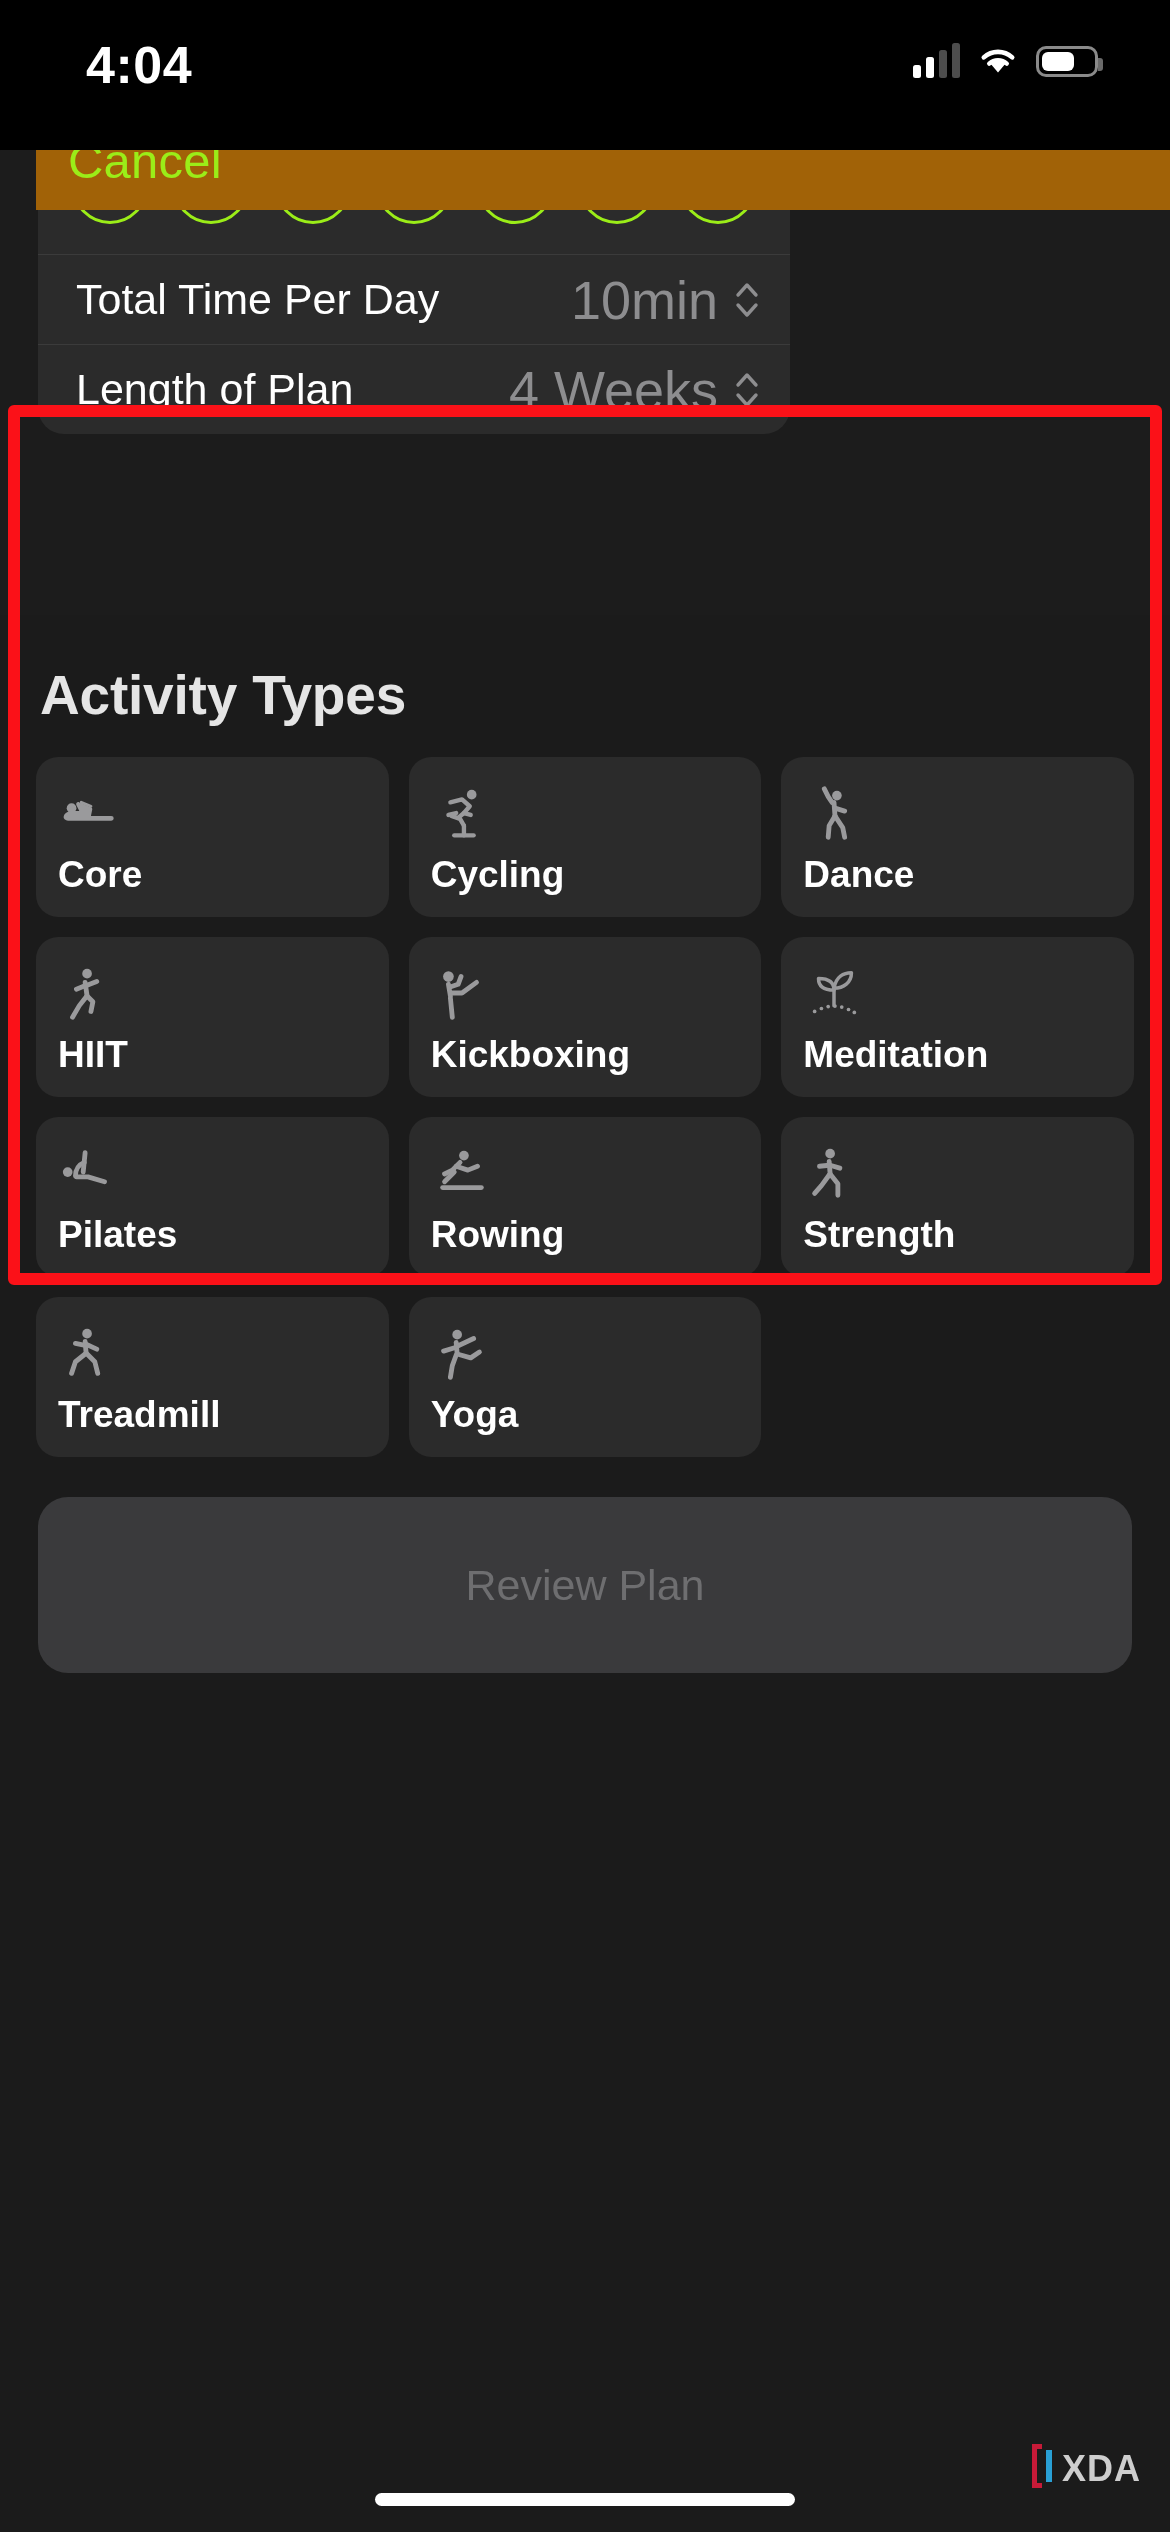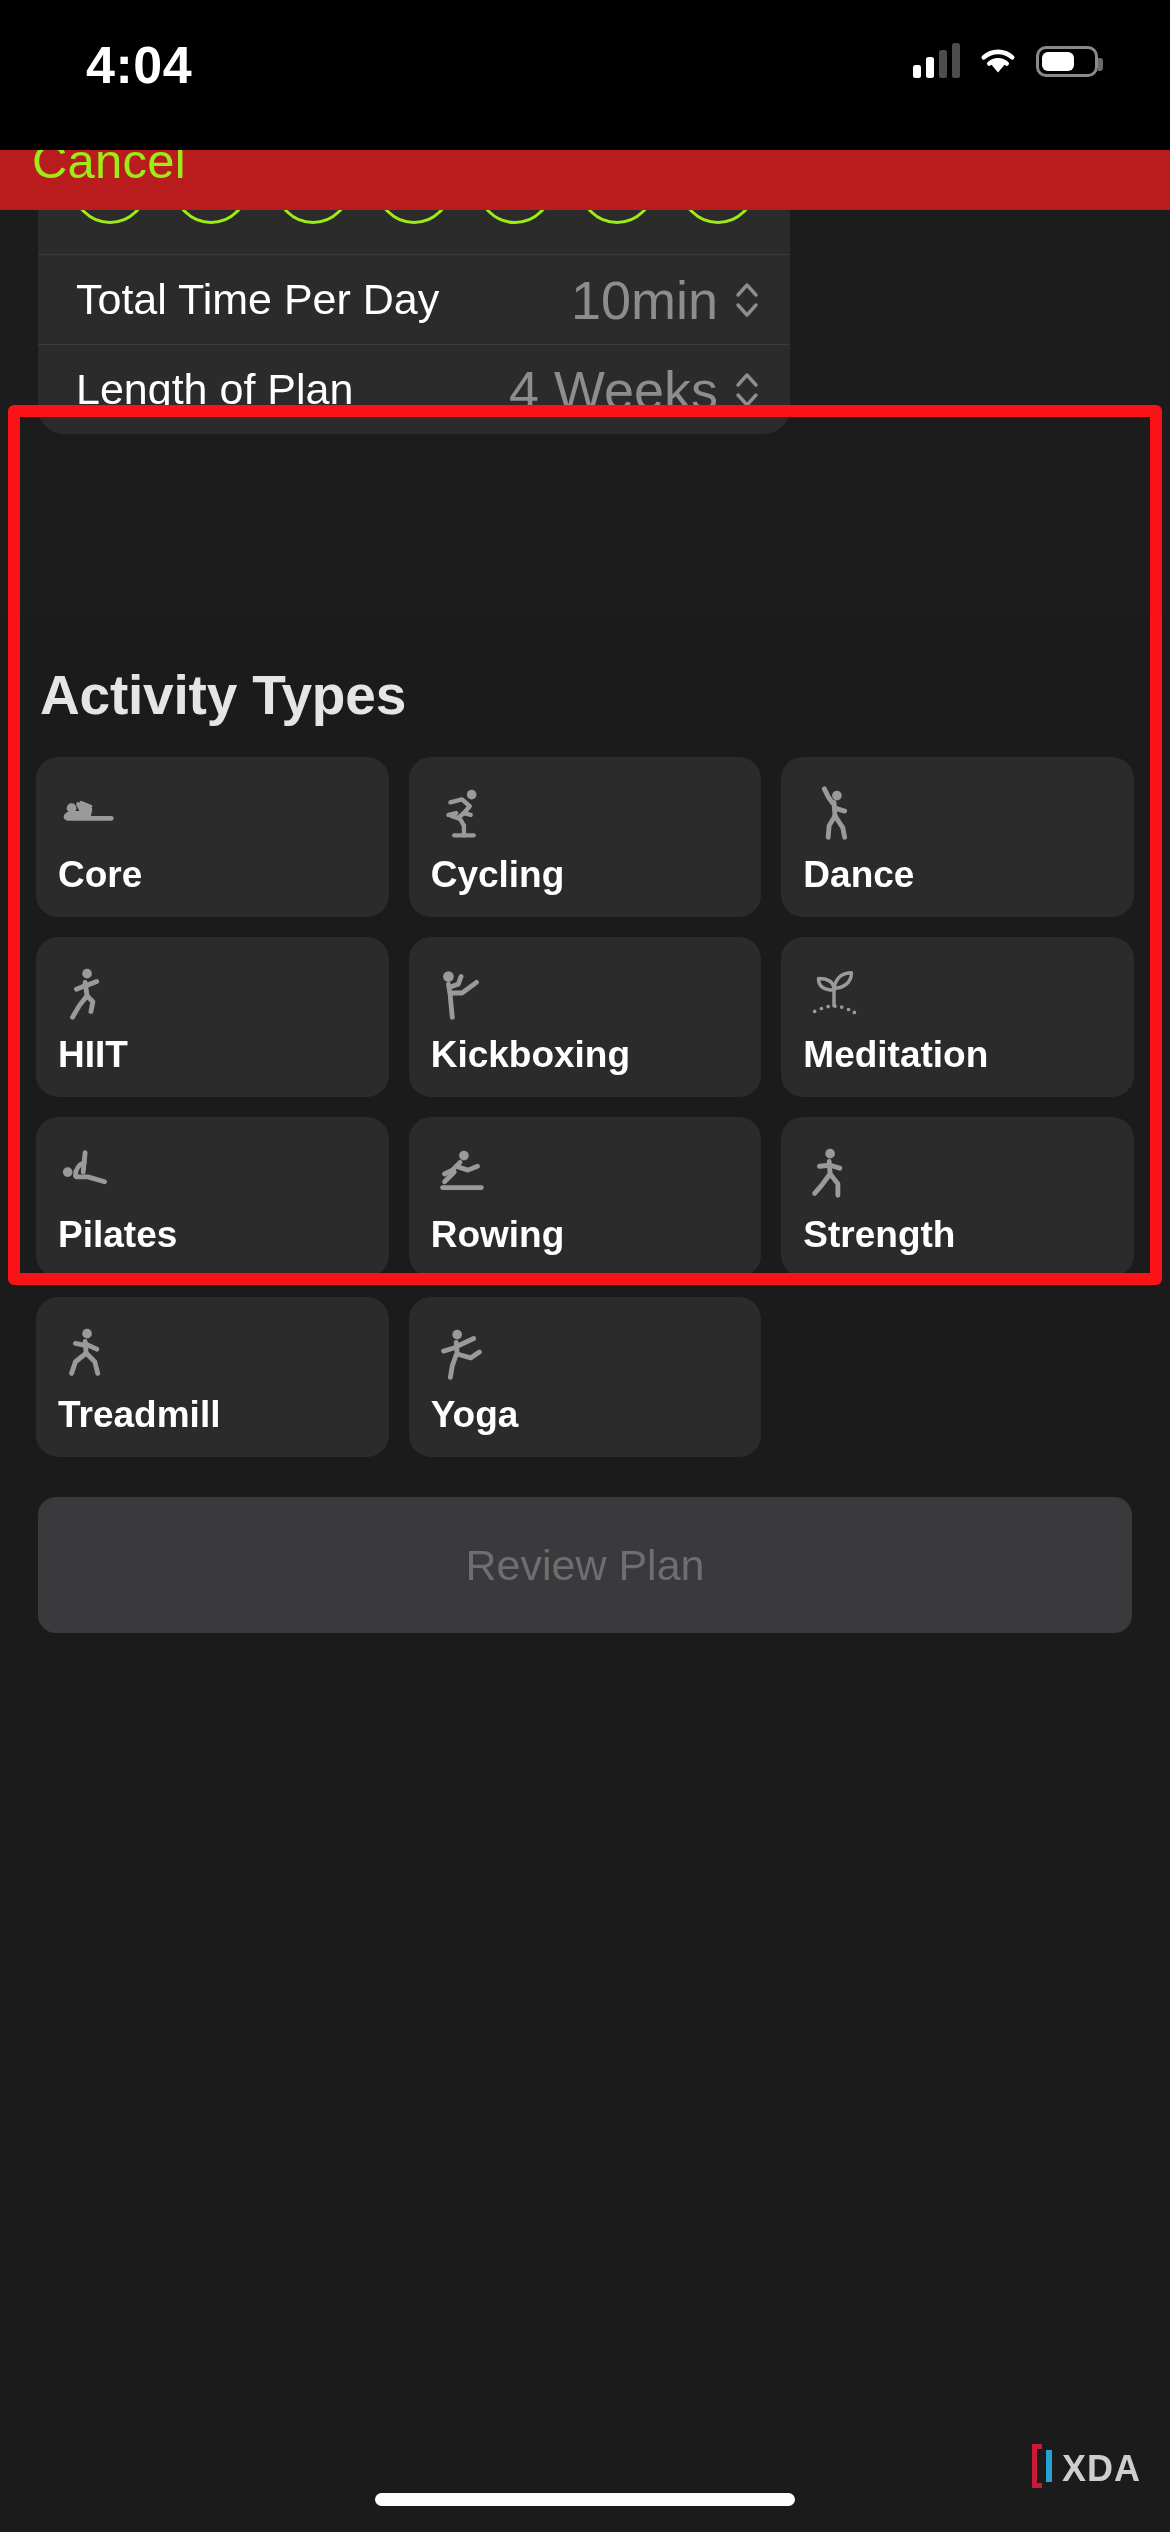--- a/index.html
+++ b/index.html
@@ -53,21 +53,22 @@
   }
 
   
   .sheet{
     position:absolute; left:0; top:105px; width:1170px; height:2427px;
     background:#1c1c1c; border-radius:46px 46px 0 0;
     z-index:10; overflow:hidden;
   }
   .sheet-header{
     position:relative; height:105px;
-    background:#b91c1c;
+    background:#a16207;
+    margin-left:36px;
   }
   .cancel-btn{
     position:absolute; left:32px; top:28px;
     font-size:49px; color:#9bed18; letter-spacing:0.2px;
     background:none; border:none; cursor:pointer;
     font-family:"Liberation Sans", sans-serif;
   }
   .sheet-body{
     position:relative; height:2322px; background:#1c1c1c;
   }
@@ -140,22 +141,22 @@
     font-size:37px; font-weight:600; color:#fff; line-height:1.12;
   }
   .act-card.two-line .act-label{ bottom:18px; }
 
   
   .footer{
     position:absolute; left:0; bottom:0; width:1170px; height:1037px;
     background:#1b1b1b;
   }
   .review-btn{
-    position:absolute; left:38px; top:2px; width:1094px; height:136px;
-    background:#3a3a3c; border:none; border-radius:18px;
+    position:absolute; left:38px; top:2px; width:1094px; height:176px;
+    background:#3a3a3c; border:none; border-radius:30px;
     color:#6e6e70; font-size:43px; font-weight:500;
     font-family:"Liberation Sans", sans-serif; cursor:default;
   }
 
   .home-bar{
     position:absolute; left:50%; transform:translateX(-50%);
     bottom:26px; width:420px; height:13px;
     background:#fff; border-radius:7px; z-index:55;
   }
   .xda{

